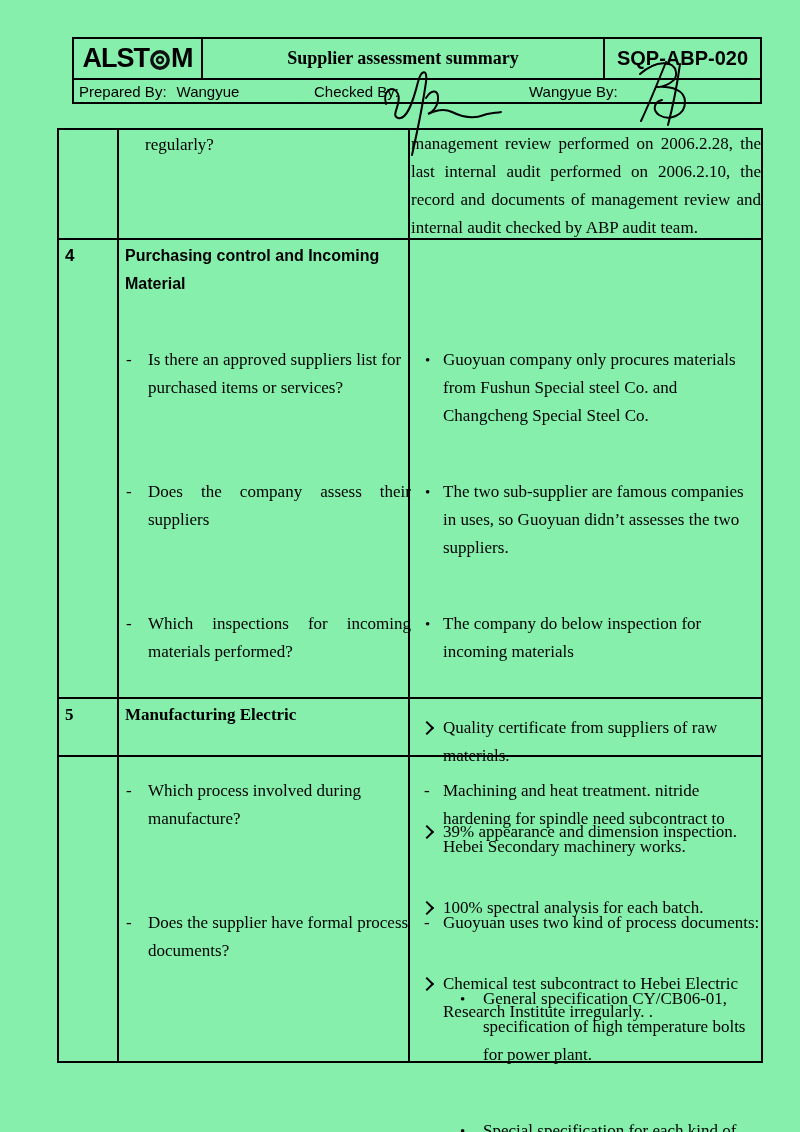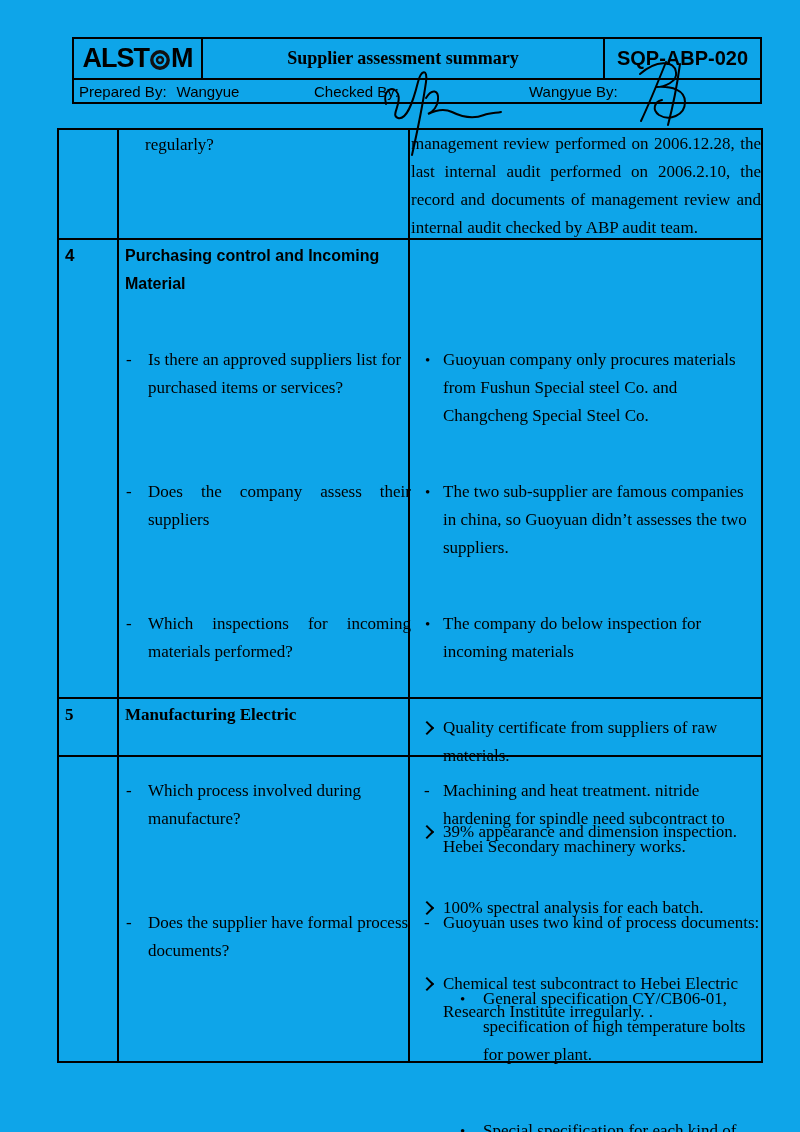--- a/index.html
+++ b/index.html
@@ -1,16 +1,16 @@
 <!DOCTYPE html>
 <html><head>
 <meta charset="utf-8">
 <style>
   html,body{margin:0;padding:0;background:#fff;}
-  .page{position:relative;width:800px;height:1132px;background:#0ea5e9;overflow:hidden;
+  .page{position:relative;width:800px;height:1132px;background:#86efac;overflow:hidden;
         font-family:"Liberation Serif", serif;color:#000;}
 
   
   .hdr{position:absolute;left:72px;top:37px;width:690px;height:67px;
        border:2px solid #000;box-sizing:border-box;}
   .hdr-top{display:flex;height:39px;border-bottom:2px solid #000;box-sizing:content-box;}
   .hdr-logo{width:127px;border-right:2px solid #000;display:flex;align-items:center;justify-content:center;
             font-family:"Liberation Sans", sans-serif;font-weight:bold;font-size:27px;letter-spacing:-1px;}
   .hdr-title{flex:1;border-right:2px solid #000;display:flex;align-items:center;justify-content:center;
              font-weight:bold;font-size:18px;}
@@ -92,36 +92,36 @@
     <path d="M12,18 C28,4 46,4 48,16 C50,26 36,31 28,31 C44,30 57,34 57,46 C57,60 41,65 31,59 C24,54 26,46 34,44"></path>
     <path d="M52,8 C49,30 45,50 40,69"></path>
   </svg>
 
   <div class="tbl tbl-a">
     <div class="vline v1"></div>
     <div class="vline v2"></div>
     <div class="hline" style="top:108px;"></div>
 
     <div class="cellblock" style="left:86px;top:1px;width:250px;">regularly?</div>
-    <div class="cellblock just" style="left:352px;top:0;width:350px;">management review performed on 2006.12.28, the last internal audit performed on 2006.2.10, the record and documents of management review and internal audit checked by ABP audit team.</div>
+    <div class="cellblock just" style="left:352px;top:0;width:350px;">management review performed on 2006.2.28, the last internal audit performed on 2006.2.10, the record and documents of management review and internal audit checked by ABP audit team.</div>
 
     <div class="cellblock num num-sans" style="left:6px;top:112px;">4</div>
 
     <div class="cellblock" style="left:66px;top:112px;width:286px;">
       <div class="qhead-sans">Purchasing control and Incoming Material</div>
       <div class="item q-item">Is there an approved suppliers list for purchased items or services?</div>
       <div class="gap28"></div>
       <div class="item q-item just">Does the company assess their suppliers</div>
       <div class="gap28"></div>
       <div class="item q-item just">Which inspections for incoming materials performed?</div>
     </div>
 
     <div class="cellblock" style="left:366px;top:168px;width:336px;">
       <div class="item a-dot">Guoyuan company only procures materials from Fushun Special steel Co. and Changcheng Special Steel Co.</div>
-      <div class="item a-dot">The two sub-supplier are famous companies in china, so Guoyuan didn’t assesses the two suppliers.</div>
+      <div class="item a-dot">The two sub-supplier are famous companies in uses, so Guoyuan didn’t assesses the two suppliers.</div>
       <div class="item a-dot">The company do below inspection for incoming materials</div>
       <div class="item a-arrow"><span class="arrow-glyph"></span><span>Quality certificate from suppliers of raw materials.</span></div>
       <div class="item a-arrow"><span class="arrow-glyph"></span><span>39% appearance and dimension inspection.</span></div>
       <div class="item a-arrow"><span class="arrow-glyph"></span><span>100% spectral analysis for each batch.</span></div>
       <div class="item a-arrow"><span class="arrow-glyph"></span><span>Chemical test subcontract to Hebei Electric Research Institute irregularly. .</span></div>
     </div>
   </div>
 
   <div class="tbl tbl-b">
     <div class="vline v1"></div>

